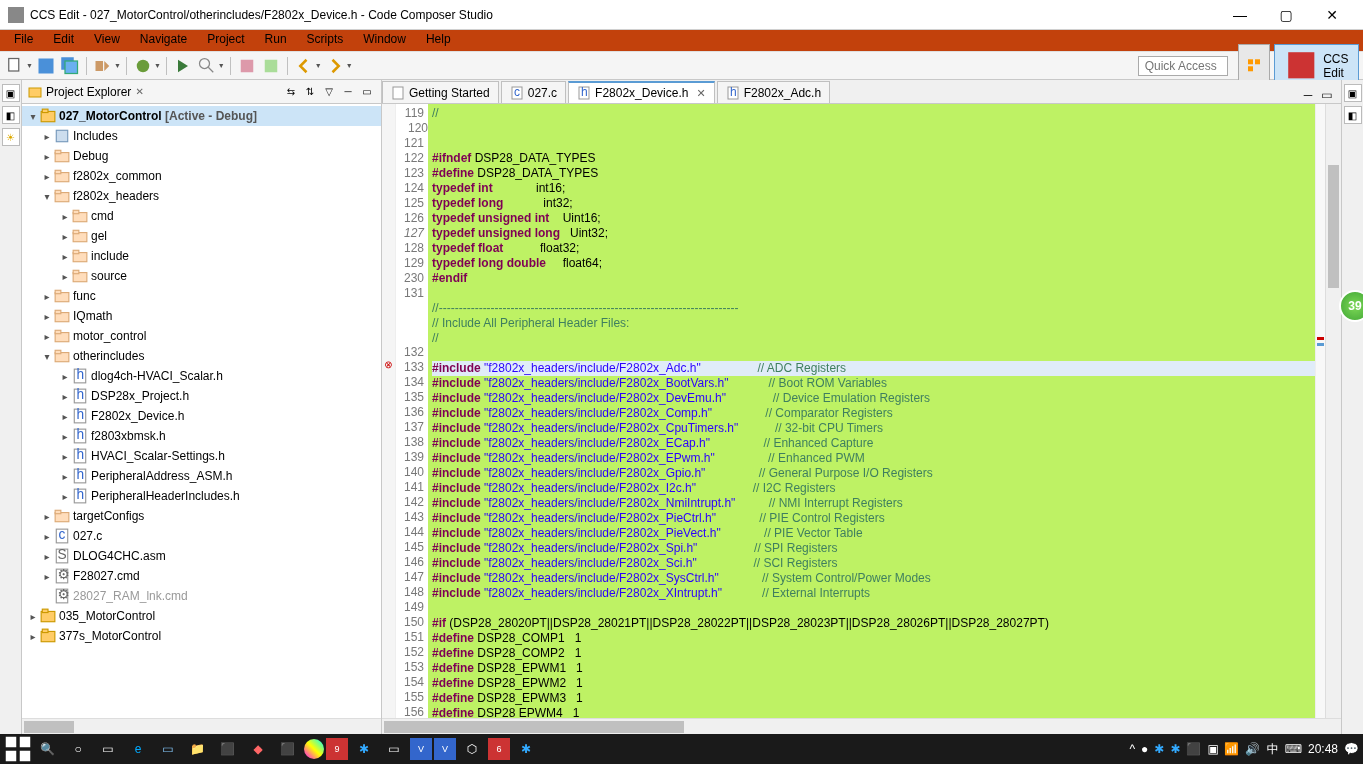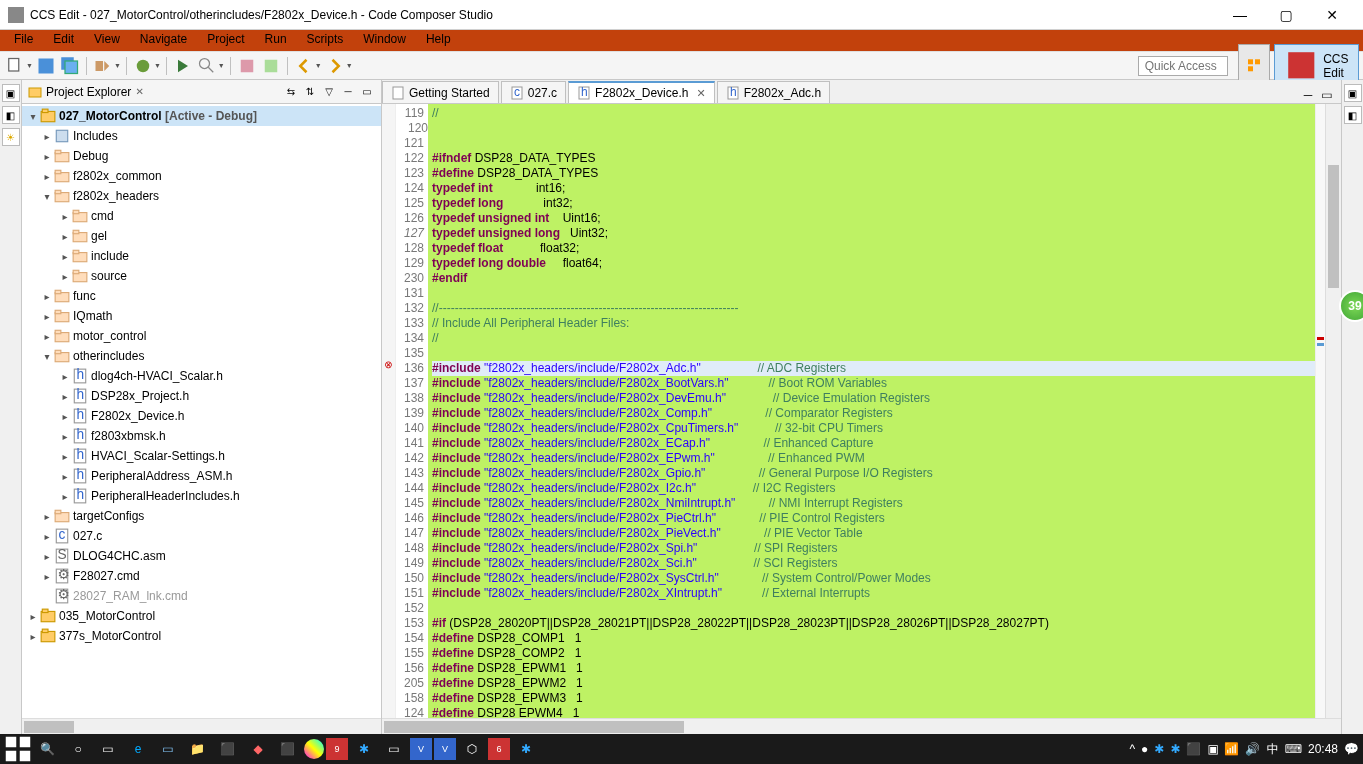--- a/index.html
+++ b/index.html
@@ -605,21 +605,21 @@
             <div style="height: 15px;">122</div>
             <div style="height: 15px;">123</div>
             <div style="height: 15px;">124</div>
             <div style="height: 15px;">125</div>
             <div style="height: 15px;">126</div>
             <div style="height: 15px; font-style: italic;">127</div>
             <div style="height: 15px;">128</div>
             <div style="height: 15px;">129</div>
             <div style="height: 15px;">230</div>
             <div style="height: 15px;">131</div>
-            <div style="height: 15px;">132</div>
+            <div style="height: 15px; margin-top: 44px;">132</div>
             <div style="height: 15px;">133</div>
             <div style="height: 15px;">134</div>
             <div style="height: 15px;">135</div>
             <div style="height: 15px;">136</div>
             <div style="height: 15px;">137</div>
             <div style="height: 15px;">138</div>
             <div style="height: 15px;">139</div>
             <div style="height: 15px;">140</div>
             <div style="height: 15px;">141</div>
             <div style="height: 15px;">142</div>

